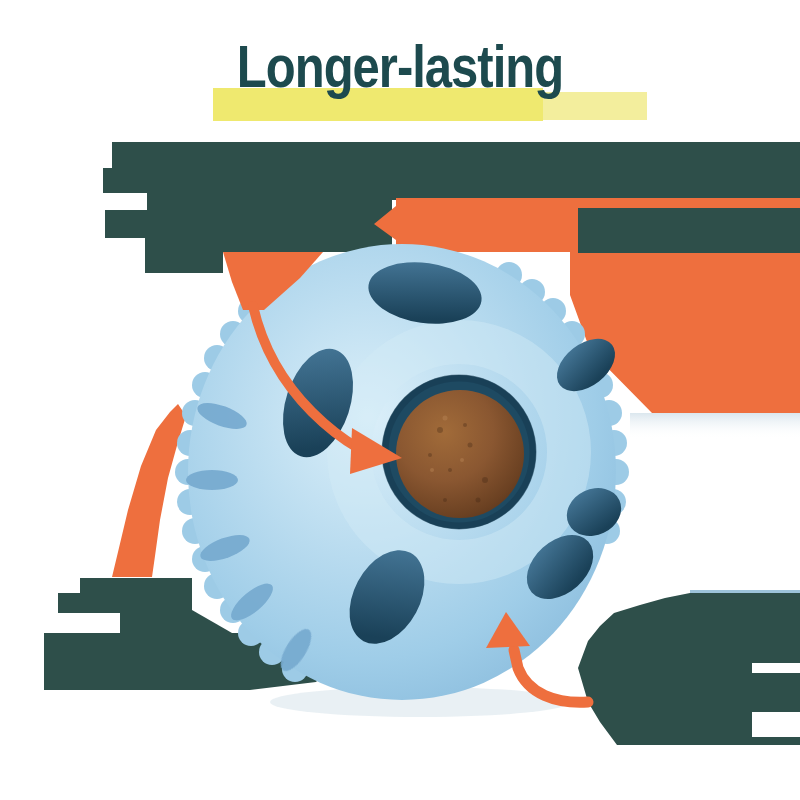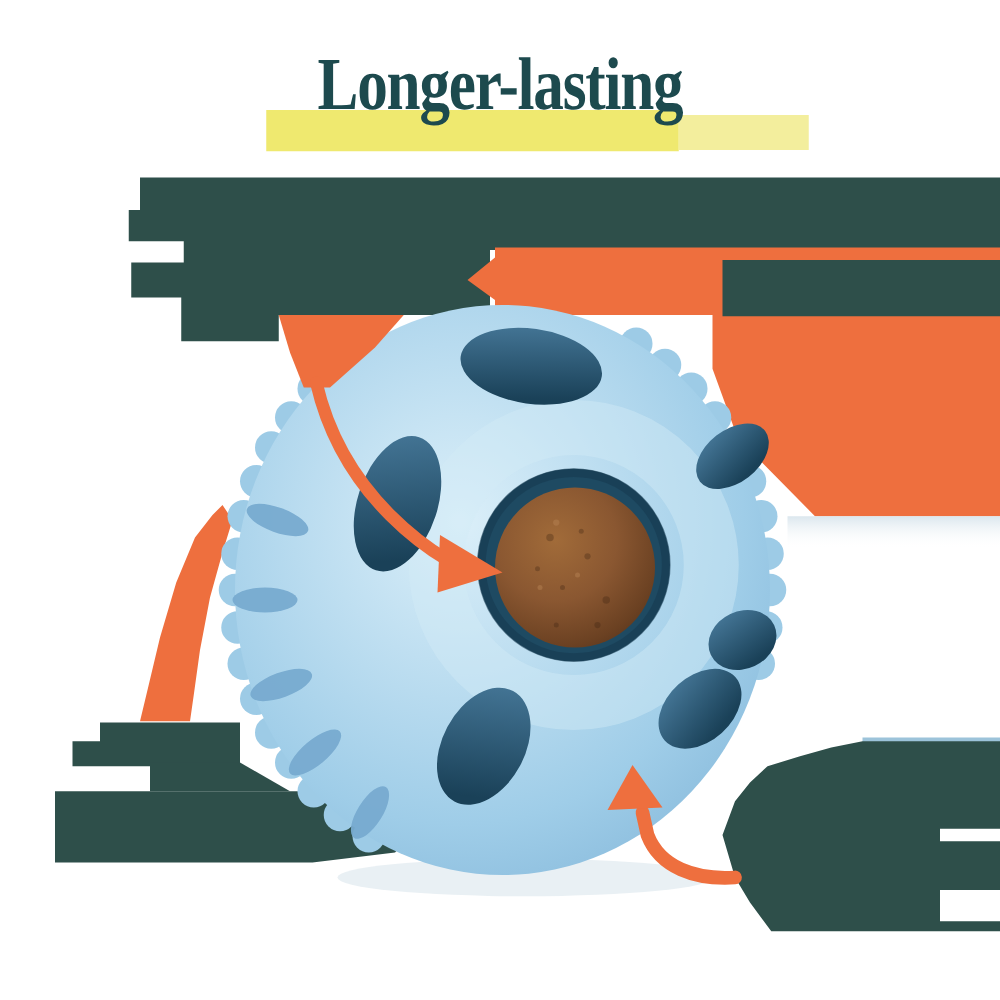--- a/index.html
+++ b/index.html
@@ -1,17 +1,17 @@
 <!DOCTYPE html>
 <html><head>
 <meta charset="utf-8">
 <style>
   html,body{margin:0;padding:0;background:#fff;}
   #stage{position:relative;width:800px;height:782px;background:#ffffff;overflow:hidden;
-         font-family:Liberation Serif, serif;}
+         font-family:Liberation Sans, sans-serif;}
   .page-title{position:absolute;top:42px;left:0;right:0;margin:0;text-align:center;
     font-size:49px;font-weight:bold;color:#1d4a4e;letter-spacing:-1px;
     transform:scaleY(1.22);transform-origin:center 80%;z-index:3;}
   .hl{position:absolute;z-index:2;}
   .hl-main{left:213px;top:88px;width:330px;height:33px;background:#efe96f;}
   .hl-light{left:543px;top:92px;width:104px;height:28px;background:#f3ee9d;}
   svg.art{position:absolute;left:0;top:0;z-index:1;}
 </style>
 </head>
 <body>

